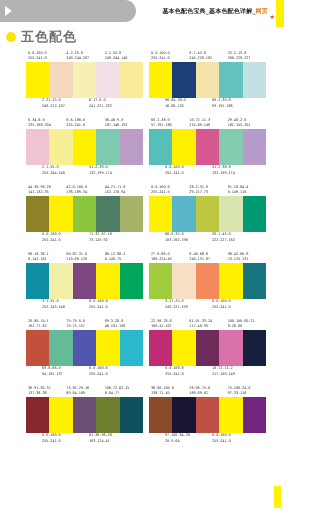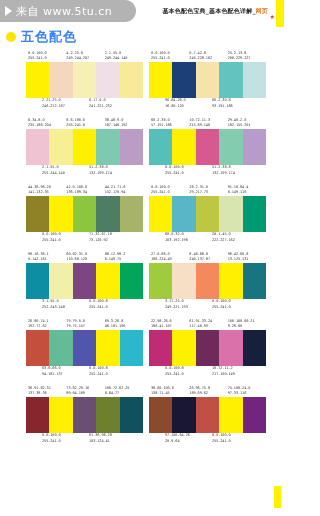--- a/index.html
+++ b/index.html
@@ -52,21 +52,21 @@
   
   .section-title{
     display:flex;align-items:center;
     margin:4px 0 0 6px;height:18px;
   }
   .bullet{
     width:10px;height:10px;border-radius:50%;
     background:#ffe400;margin-right:5px;flex:none;
   }
   .section-title .label{
-    font-size:13px;font-weight:bold;color:#3b82f6;
+    font-size:13px;font-weight:bold;color:#737373;
     letter-spacing:1px;font-family:"DejaVu Sans", sans-serif;
   }
 
   
   .rows{margin-top:2px;}
   .row{
     display:flex;
     justify-content:flex-start;
     padding:0 0 0 26px;
     box-sizing:border-box;
@@ -102,21 +102,20 @@
     position:absolute;right:6px;bottom:8px;
     width:7px;height:22px;background:#fff200;
   }
 </style>
 </head>
 <body>
 
 <div class="header">
   <div class="brand-banner">
     <span class="play-tri"></span>
-    <span class="brand-text">来自 www.5tu.cn</span>
   </div>
   <div class="crumb">
     <span>基本色配色宝典_基本色配色详解_</span><span class="hl">网页</span>
   </div>
   <div class="corner-mark">★</div>
   <div class="corner-bar-top"></div>
 </div>
 
 <div class="section-title">
   <span class="bullet"></span>

